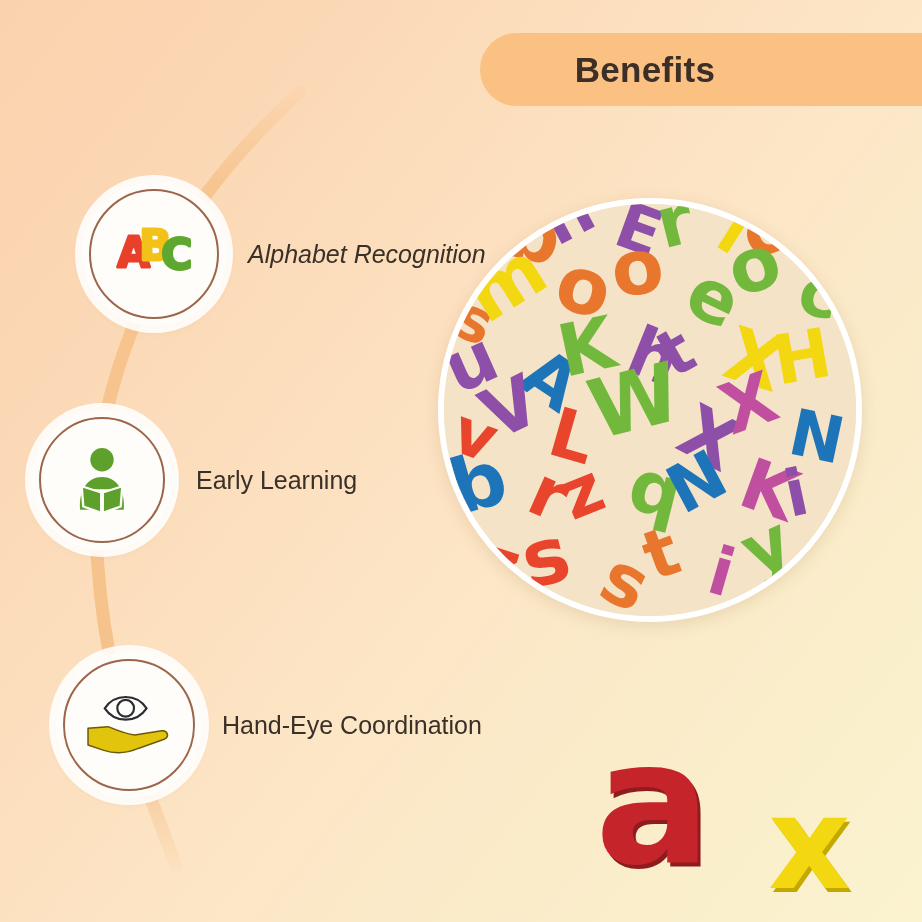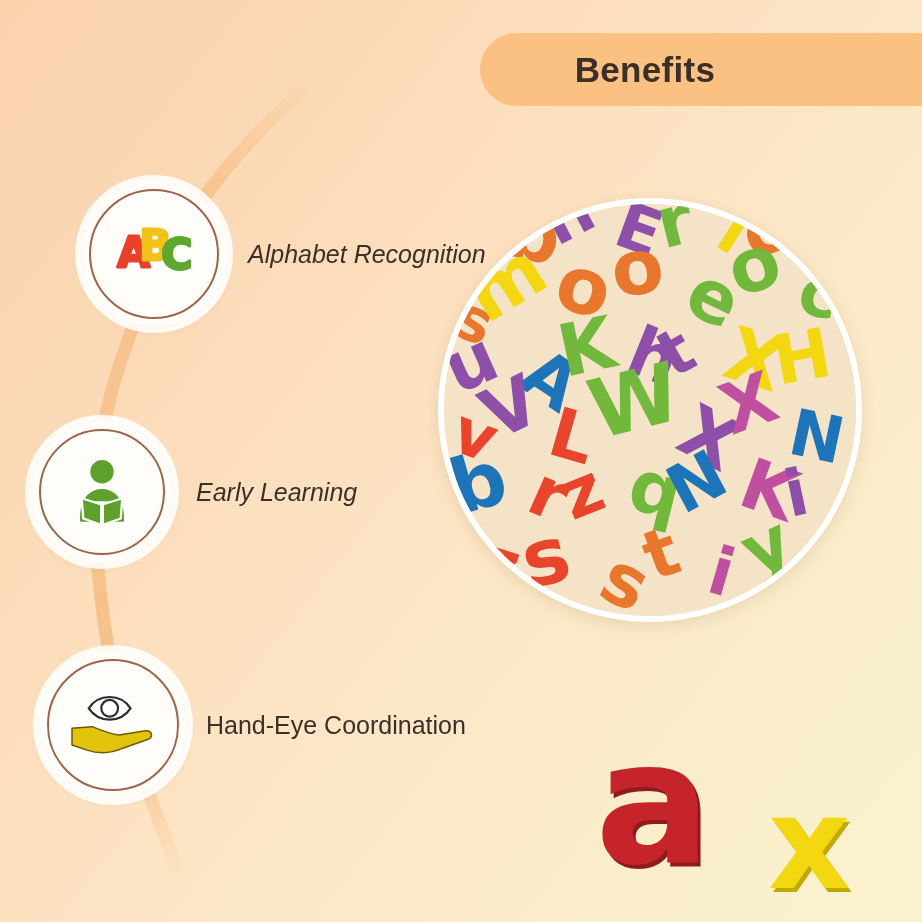--- a/index.html
+++ b/index.html
@@ -72,25 +72,25 @@
     font-size:25px;
     color:#3A3028;
     white-space:nowrap;
     font-weight:500;
   }
 
   #b1{left:82px;top:182px;}
   #b1 .badge{width:144px;height:144px;}
   #b1 .benefit-label{margin-left:22px;font-style:italic;}
 
-  #b2{left:32px;top:422px;font-style:italic;}
+  #b2{left:32px;top:410px;}
   #b2 .badge{width:140px;height:140px;}
   #b2 .benefit-label{margin-left:24px;}
 
-  #b3{left:40px;top:652px;}
+  #b3{left:56px;top:652px;}
   #b3 .badge{width:146px;height:146px;}
   #b3 .benefit-label{margin-left:20px;}
 
   
   #photo{
     position:absolute;
     left:438px;top:198px;
     width:424px;height:424px;
     border-radius:50%;
     background:#F6E6CB;

